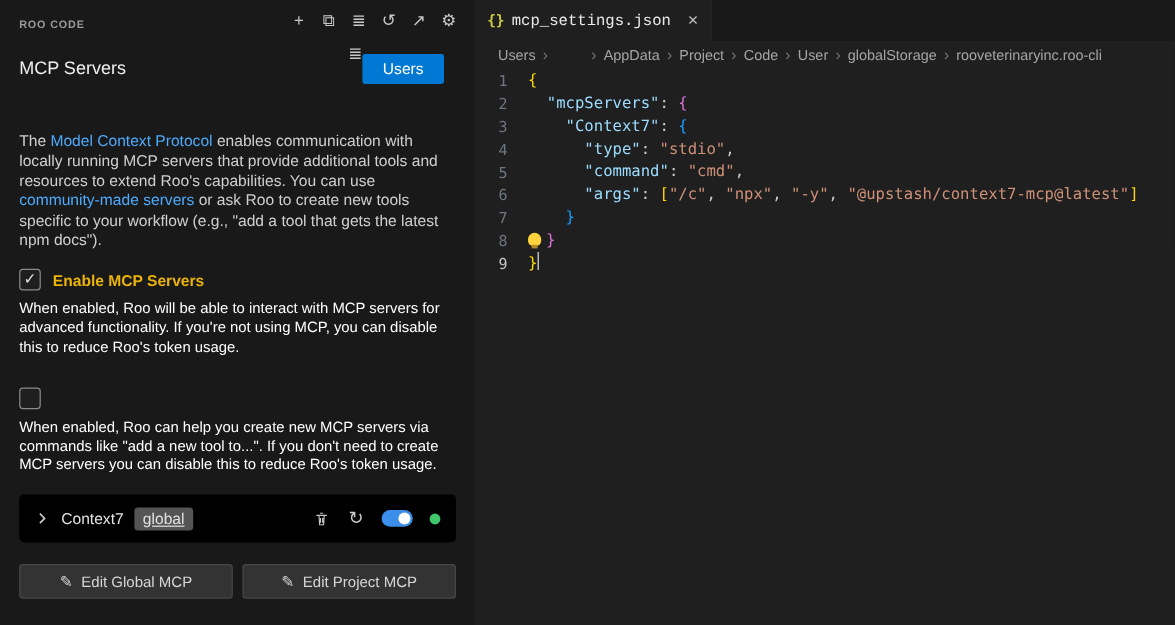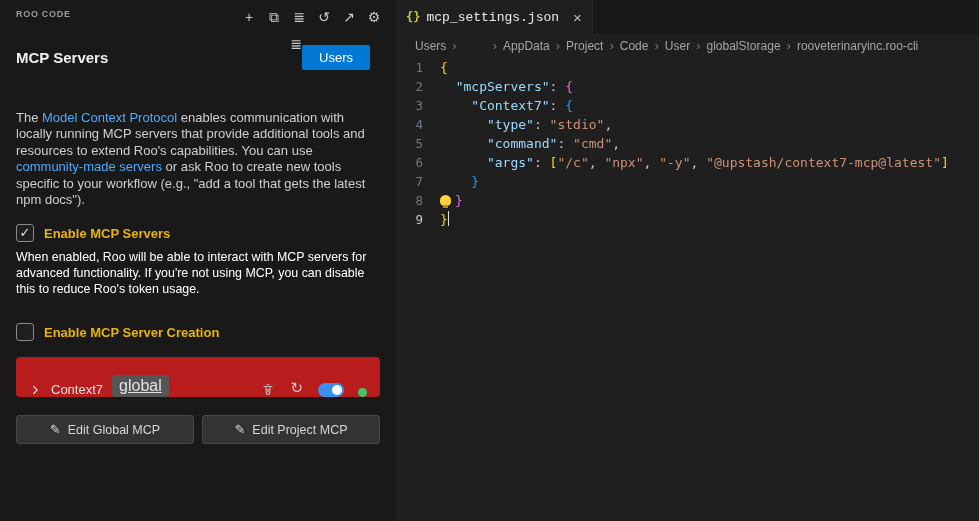--- a/index.html
+++ b/index.html
@@ -10,54 +10,54 @@
     overflow: hidden;
     position: relative;
   }
   .app { position: absolute; inset: 0; }
 
   
   .sidebar {
     position: absolute; left: 0; top: 0; width: 396px; height: 100%;
     background: #191919;
   }
-  .topbar { display: flex; align-items: flex-start; justify-content: space-between; padding: 9px 14px 0 16px; gap: 24px; }
+  .topbar { display: flex; align-items: flex-end; justify-content: space-between; padding: 9px 14px 0 16px; gap: 24px; }
   .brand { font-size: 9px; color: #9a9a9a; letter-spacing: .7px; font-weight: 700; }
   .hicons { display: flex; gap: 9px; align-items: center; }
   .hicon { font-size: 14px; color: #c8c8c8; width: 16px; text-align: center; cursor: pointer; line-height: 16px; }
   .subicon { position: absolute; left: 288px; top: 36px; }
   .titlerow { display: flex; align-items: center; margin: 20px 16px 0 16px; }
-  .titlerow h1 { font-size: 15px; color: #f0f0f0; font-weight: 700; text-align: right; }
+  .titlerow h1 { font-size: 15px; color: #f0f0f0; font-weight: 400; text-align: right; }
   .done {
     margin-left: auto; margin-right: 10px;
     background: var(--accent, #0078d4); color: #ffffff;
     border: none; border-radius: 2px; font-size: 13px; padding: 5px 17px;
     font-family: "Liberation Sans", sans-serif; cursor: pointer;
   }
   .intro { margin: 40px 16px 0 16px; font-size: 13px; line-height: 16.4px; color: #cfcfcf; }
   .link { color: var(--link, #4daafc); text-decoration: none; cursor: pointer; text-align: center; }
   .checkrow { display: flex; align-items: center; gap: 10px; margin: 16px 16px 0 16px; }
   .checkrow.second { margin-top: 26px; }
   .checkbox {
     width: 18px; height: 18px; flex: none;
     border: 1px solid #8a8a8a; border-radius: 3px;
     color: #e0e0e0; font-size: 13px; line-height: 16px; text-align: center;
     cursor: pointer; background: #1f1f1f;
   }
   .checklabel { font-size: 13px; font-weight: 600; color: #eab308; }
   .desc { margin: 8px 16px 0 16px; font-size: 12.4px; line-height: 15.6px; color: #ffffff; }
   .servercard {
-    margin: 16px 16px 0 16px; height: 40px; background: #b91c1c;
-    border-radius: 4px; display: flex; align-items: flex-end; padding: 0 13px 0 12px;
+    margin: 16px 16px 0 16px; height: 40px; background: #000000;
+    border-radius: 4px; display: flex; align-items: center; padding: 0 13px 0 12px;
   }
   .chev { display: inline-flex; cursor: pointer; }
   .servername { font-size: 13px; color: #e2e2e2; margin-left: 9px; }
   .badge {
     margin-left: 9px; background: #555555; color: #e2e2e2;
-    font-size: 16px; padding: 2px 7px; border-radius: 3px; text-decoration: underline;
+    font-size: 13px; padding: 2px 7px; border-radius: 3px; text-decoration: underline;
   }
   .spacer { flex: 1; }
   .iconbtn { display: inline-flex; align-items: center; cursor: pointer; margin-left: 15px; }
   .refreshglyph { font-size: 15px; color: #c8c8c8; cursor: pointer; margin-left: 15px; }
   .toggle {
     width: 26px; height: 14px; border-radius: 8px; margin-left: 15px;
     background: #5a5a5a; position: relative; cursor: pointer; flex: none;
   }
   .toggle.on { background: var(--toggle_on, #3b8eea); }
   .knob { position: absolute; top: 2px; width: 10px; height: 10px; border-radius: 50%; background: #ffffff; }
@@ -135,22 +135,22 @@
     <p class="intro"><span>The </span><a class="link">Model Context Protocol</a><span> enables communication with locally running MCP servers that provide additional tools and resources to extend Roo's capabilities. You can use </span><a class="link">community-made servers</a><span> or ask Roo to create new tools specific to your workflow (e.g., "add a tool that gets the latest npm docs").</span></p>
 
     <div class="checkrow">
       <span class="checkbox" id="cb0">✓</span>
       <span class="checklabel">Enable MCP Servers</span>
     </div>
     <p class="desc">When enabled, Roo will be able to interact with MCP servers for advanced functionality. If you're not using MCP, you can disable this to reduce Roo's token usage.</p>
 
     <div class="checkrow second">
       <span class="checkbox" id="cb1"></span>
-      <span class="checklabel">Enable MCP Server Creation</span>
-    </div>
+    </div>
+    <p class="desc">When enabled, Roo can help you create new MCP servers via commands like "add a new tool to...". If you don't need to create MCP servers you can disable this to reduce Roo's token usage.</p>
 
     <div class="servercard">
       <span class="chev">
         <svg width="14" height="14" viewBox="0 0 16 16">
             <path d="M6 3.5 L10.5 8 L6 12.5" fill="none" stroke="#cfcfcf" stroke-width="1.5"></path>
           </svg>
       </span>
       <span class="servername">Context7</span>
       <span class="badge">global</span>
       <span class="spacer"></span>

